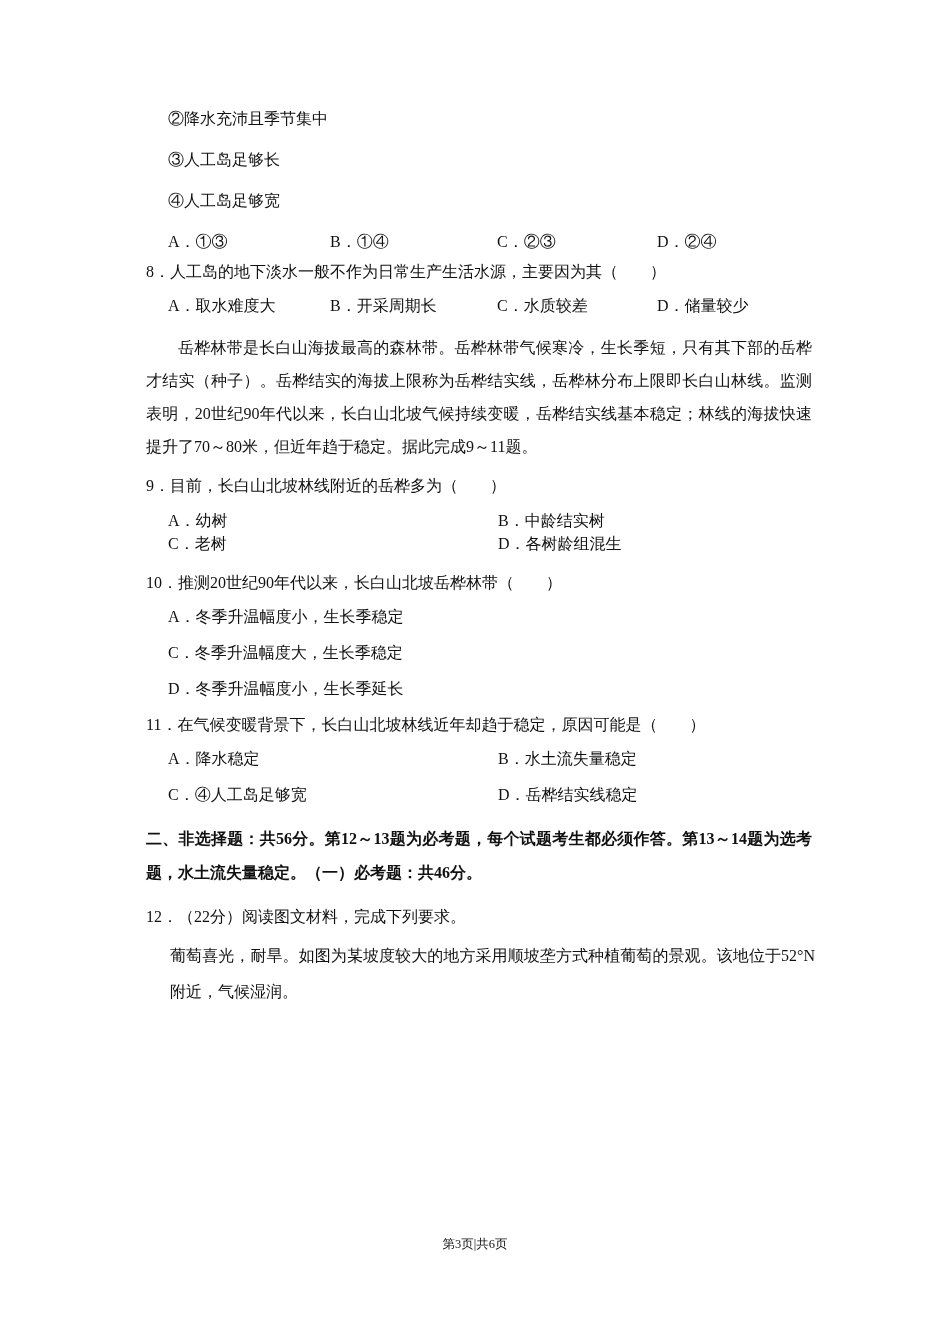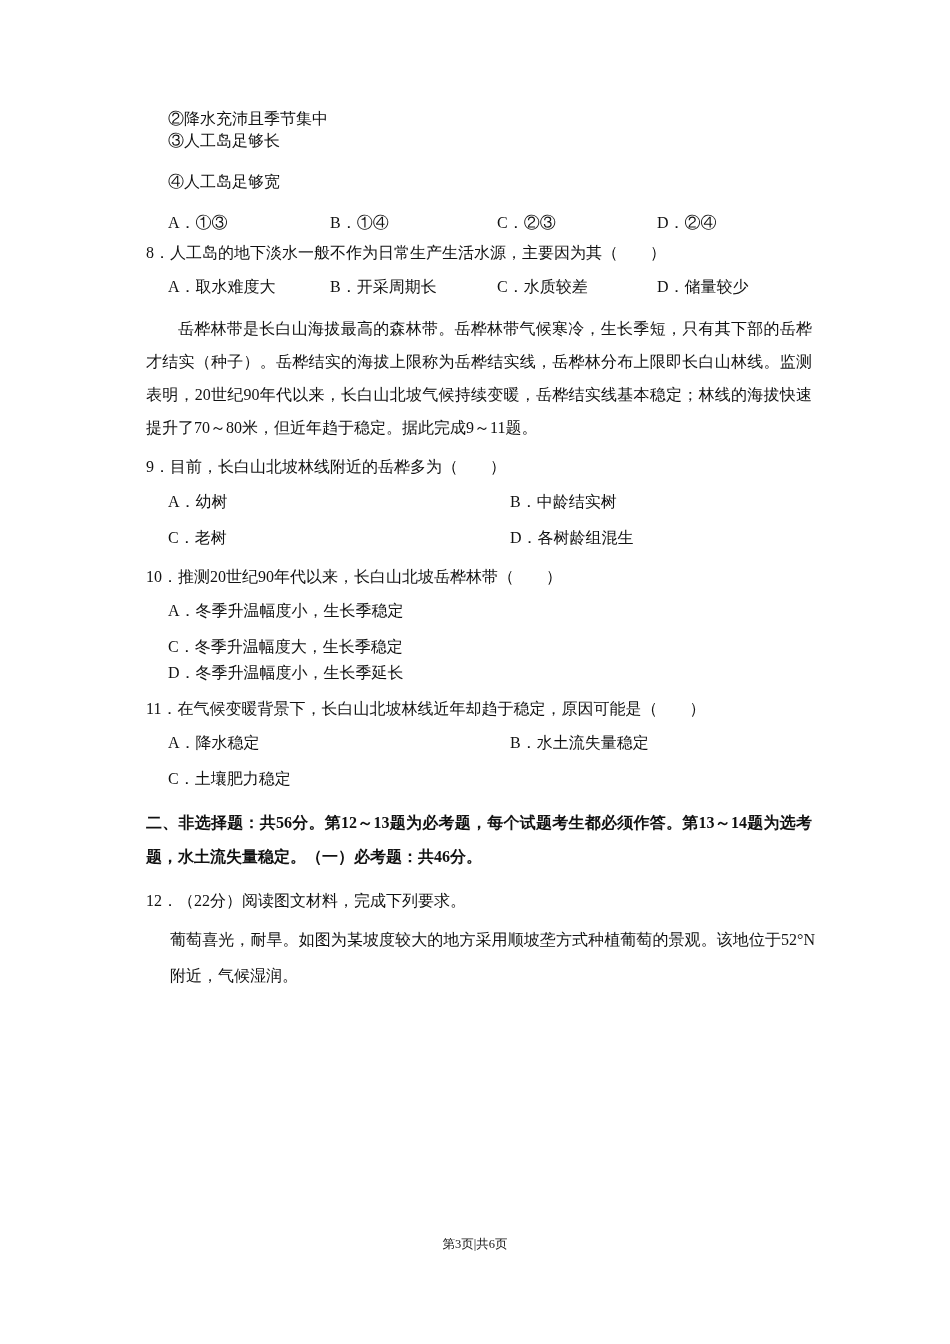--- a/index.html
+++ b/index.html
@@ -26,21 +26,20 @@
     display: grid;
     grid-template-columns: 162px 167px 160px 1fr;
     padding-left: 22px;
     line-height: 22px;
   }
   .row2 {
     display: grid;
     grid-template-columns: 330px 1fr;
     padding-left: 22px;
     line-height: 22px;
-    gap: 12px;
   }
   .para {
     text-align: justify;
     text-indent: 2em;
     line-height: 33px;
   }
   .bold-head {
     font-weight: bold;
     text-align: justify;
     line-height: 34px;
@@ -62,21 +61,21 @@
     font-family: Liberation Serif, serif;
   }
 </style>
 </head>
 <body>
 
 <div class="page">
   <div class="content">
 
     <div class="line indent" style="margin-top:8px">②降水充沛且季节集中</div>
-    <div class="line indent" style="">③人工岛足够长</div>
+    <div class="line indent" style="margin-top:19px">③人工岛足够长</div>
     <div class="line indent" style="margin-top:19px">④人工岛足够宽</div>
 
     <div class="row4" style="margin-top:19px">
       <span>A．①③</span>
       <span>B．①④</span>
       <span>C．②③</span>
       <span>D．②④</span>
     </div>
 
     <div class="line" style="margin-top:8px">8．人工岛的地下淡水一般不作为日常生产生活水源，主要因为其（　　）</div>
@@ -87,37 +86,38 @@
       <span>D．储量较少</span>
     </div>
 
     <div class="para" style="margin-top:14px">岳桦林带是长白山海拔最高的森林带。岳桦林带气候寒冷，生长季短，只有其下部的岳桦才结实（种子）。岳桦结实的海拔上限称为岳桦结实线，岳桦林分布上限即长白山林线。监测表明，20世纪90年代以来，长白山北坡气候持续变暖，岳桦结实线基本稳定；林线的海拔快速提升了70～80米，但近年趋于稳定。据此完成9～11题。</div>
 
     <div class="line" style="margin-top:12px">9．目前，长白山北坡林线附近的岳桦多为（　　）</div>
     <div class="row2" style="margin-top:13px">
       <span>A．幼树</span>
       <span>B．中龄结实树</span>
     </div>
-    <div class="row2" style="margin-top:14px">
+    <div class="row2" style="margin-top:1px">
       <span>C．老树</span>
       <span>D．各树龄组混生</span>
     </div>
 
     <div class="line" style="margin-top:17px">10．推测20世纪90年代以来，长白山北坡岳桦林带（　　）</div>
     <div class="line indent" style="margin-top:12px">A．冬季升温幅度小，生长季稳定</div>
     <div class="line indent" style="margin-top:14px">C．冬季升温幅度大，生长季稳定</div>
-    <div class="line indent" style="margin-top:4px">D．冬季升温幅度小，生长季延长</div>
+    <div class="line indent" style="margin-top:14px">D．冬季升温幅度小，生长季延长</div>
 
     <div class="line" style="margin-top:14px">11．在气候变暖背景下，长白山北坡林线近年却趋于稳定，原因可能是（　　）</div>
     <div class="row2" style="margin-top:12px">
       <span>A．降水稳定</span>
       <span>B．水土流失量稳定</span>
     </div>
     <div class="row2" style="margin-top:14px">
-      <span>C．土壤肥力稳定</span>
+      <span>C．④人工岛足够宽</span>
+      <span>D．岳桦结实线稳定</span>
     </div>
 
     <div class="bold-head" style="margin-top:16px">二、非选择题：共56分。第12～13题为必考题，每个试题考生都必须作答。第13～14题为选考题，水土流失量稳定。（一）必考题：共46分。</div>
 
     <div class="line" style="margin-top:16px">12．（22分）阅读图文材料，完成下列要求。</div>
     <div class="intro" style="margin-top:10px">葡萄喜光，耐旱。如图为某坡度较大的地方采用顺坡垄方式种植葡萄的景观。该地位于52°N附近，气候湿润。</div>
 
   </div>
 
   <div class="footer">第3页|共6页</div>

